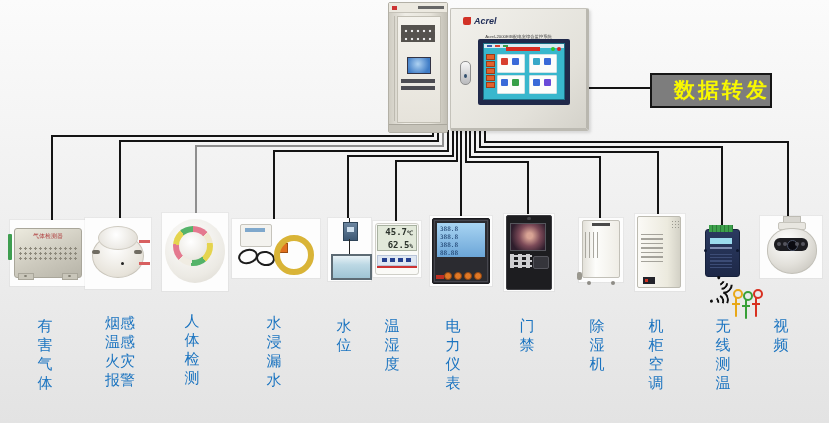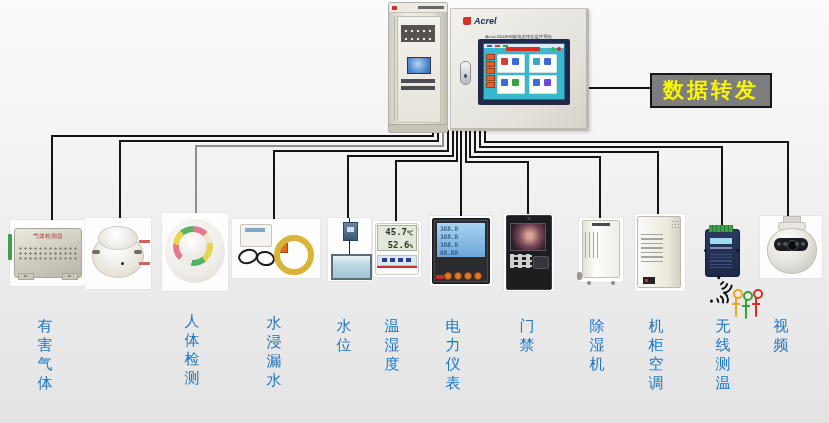--- a/index.html
+++ b/index.html
@@ -49,21 +49,21 @@
   .scr-btns i{left:2px;width:7px;height:4px;background:#e2622c;border:1px solid #9c3c18;}
   .tile{background:#fdfdfb;border:1px solid #cfe2e6;border-radius:1px;width:26px;height:17px;}
   .tile i{top:3px;width:7px;height:7px;border-radius:1px;}
   .tile .ic1{left:3px;}
   .tile .ic2{left:14px;}
   .scr-task{left:1px;right:1px;bottom:1px;height:4px;background:#d9ecf2;}
   .scr-task i{top:1px;width:5px;height:2px;}
 
   
   .fwd{left:650px;top:73px;width:118px;height:31px;z-index:3;background:#7d7d7d;border:2px solid #161616;
-       color:#f8f800;font-size:21px;font-weight:bold;letter-spacing:3px;text-align:center;line-height:30px;
+       color:#f8f800;font-size:21px;font-weight:bold;letter-spacing:3px;text-align:right;line-height:30px;
        white-space:nowrap;}
 
   
   .dev{z-index:2;background:#fdfdfd;box-shadow:0 0 0 1px rgba(0,0,0,.03);}
   .lbl{z-index:2;transform:translateX(-50%);color:#1b74c0;font-size:15px;line-height:19px;
        text-align:center;white-space:pre-line;}
 
   
   .gas-body{left:4px;top:8px;right:4px;bottom:8px;background:linear-gradient(155deg,#eceade,#cdcabe 55%,#b7b4a8);
             border-radius:3px;border:1px solid #a9a69a;}
@@ -313,21 +313,21 @@
     <i class="lv-ant"></i>
     <i class="lv-sens">
         <i></i>
       </i>
     <i class="lv-probe"></i>
     <i class="lv-tank"></i>
   </div>
 
   <div class="abs dev" style="left:373px;top:221px;width:48px;height:56px;">
     <i class="th-body"></i>
-    <div class="th-lcd abs"><span>45.7</span><small>℃</small><br><span>52.6</span><small>%</small></div>
+    <div class="th-lcd abs"><span>45.7</span><small>℃</small><br><span>62.5</span><small>%</small></div>
     <div class="th-btnrow abs">
       <i style="left:4px;"></i>
       <i style="left:12px;"></i>
       <i style="left:20px;"></i>
       <i style="left:28px;"></i>
     </div>
     <i class="th-red"></i>
   </div>
 
   <div class="abs dev" style="left:430px;top:216px;width:62px;height:70px;">
@@ -417,20 +417,24 @@
       <i class="cam-lens"></i>
       <i class="cam-led" style="right:9px;"></i>
       <i class="cam-led" style="right:3px;"></i>
     </i>
   </div>
 
   <div class="abs lbl" style="left:45px;top:316px;">有
 害
 气
 体</div>
+  <div class="abs lbl" style="left:120px;top:313px;">烟感
+温感
+火灾
+报警</div>
   <div class="abs lbl" style="left:192px;top:311px;">人
 体
 检
 测</div>
   <div class="abs lbl" style="left:274px;top:313px;">水
 浸
 漏
 水</div>
   <div class="abs lbl" style="left:344px;top:316px;">水
 位</div>

